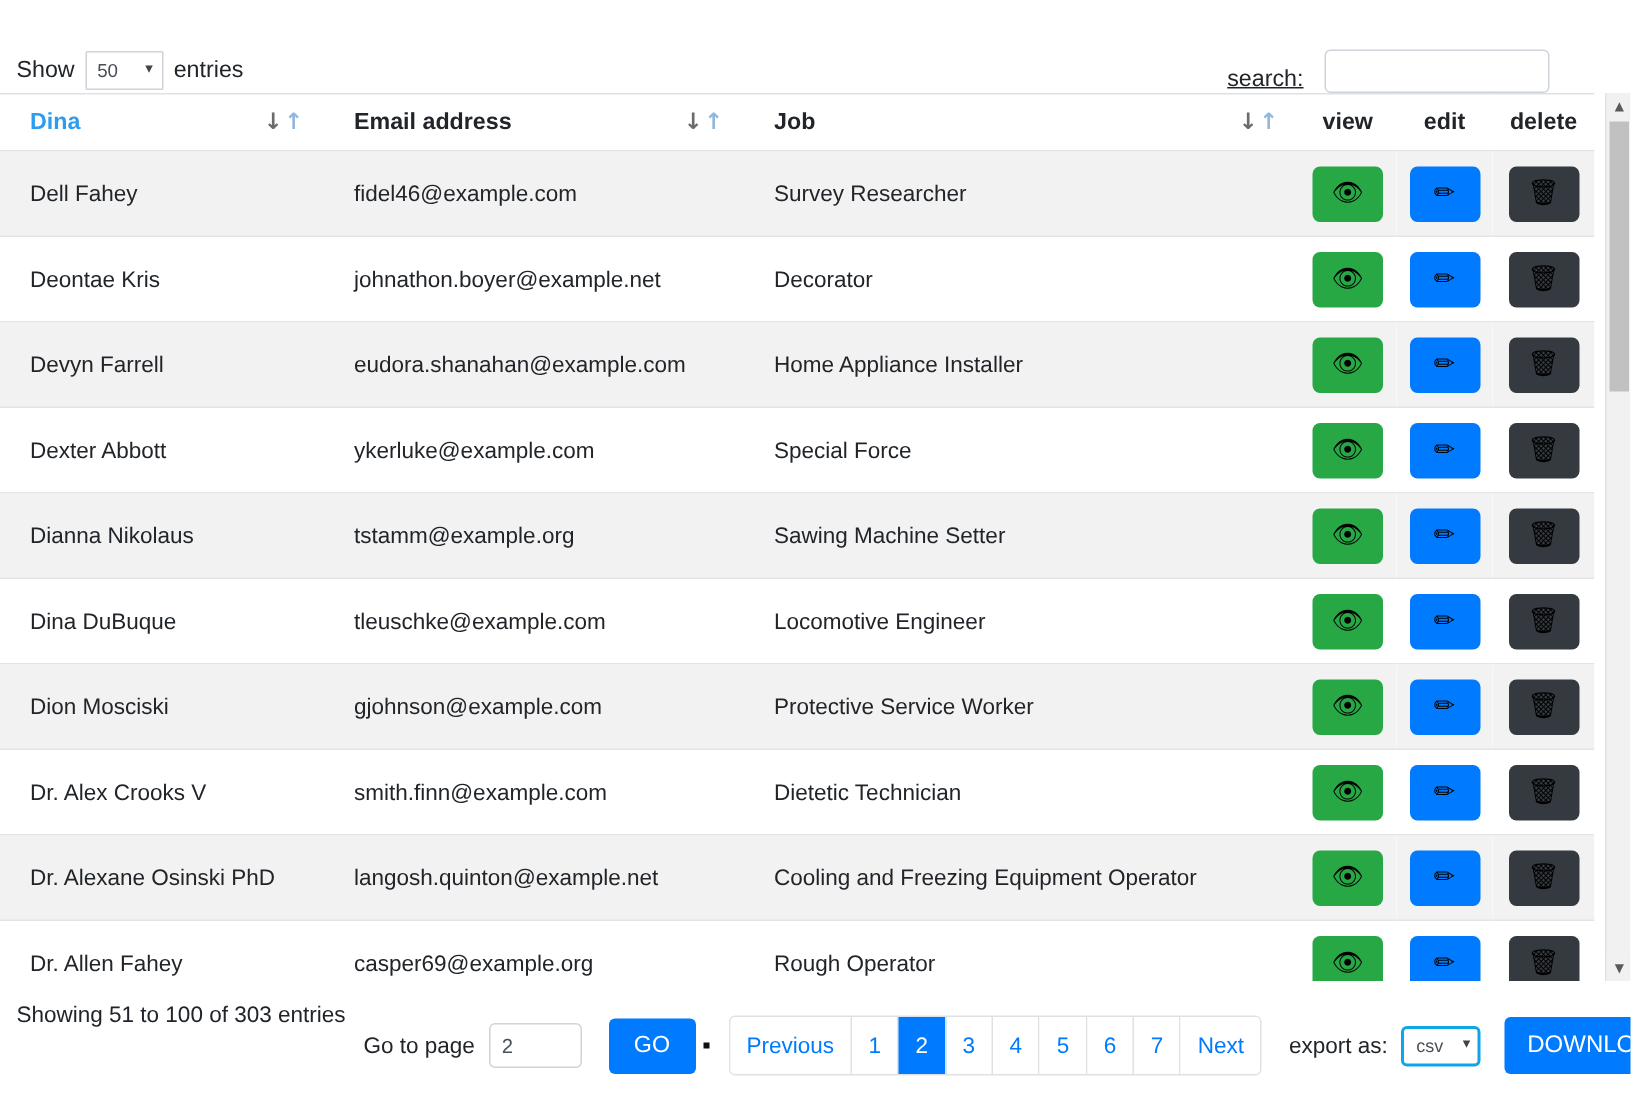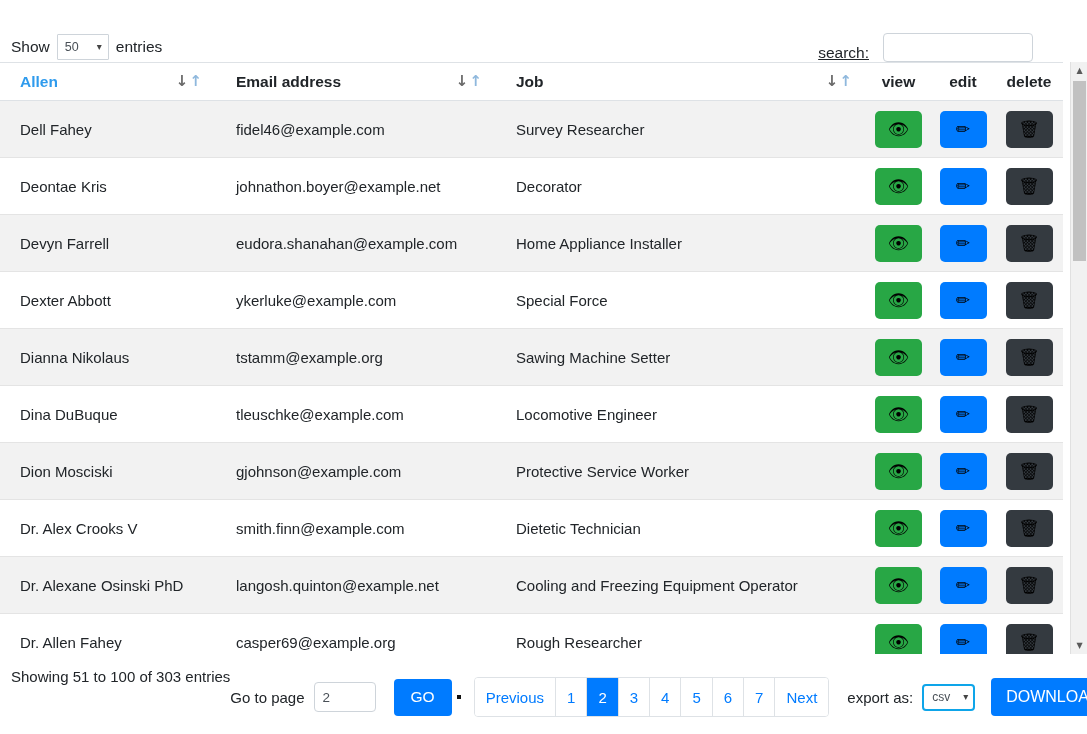--- a/index.html
+++ b/index.html
@@ -218,21 +218,21 @@
 
   
   .bottombar {
     position: absolute;
     left: 0; top: 654px;
     width: 1087px;
     height: 80px;
     display: flex;
     align-items: center;
     padding: 0 11px;
-    gap: 0;
+    gap: 12px;
     background: #fff;
   }
   .info-text {
     font-size: 15px;
     color: #212529;
     white-space: nowrap;
     margin-right: 0;
     align-self: flex-start;
     margin-top: 14px;
   }
@@ -372,21 +372,21 @@
           <col style="width:280px">
           <col style="width:370px">
           <col style="width:65px">
           <col style="width:64px">
           <col style="width:68px">
         </colgroup>
         <thead>
           <tr>
             <th class="th-name">
               <div class="hdr">
-                <span class="col-link">Allen</span>
+                <span class="col-link">Dina</span>
                 <span class="sort-arrows"><span class="dn">↓</span><span class="up">↑</span></span>
               </div>
             </th>
             <th>
               <div class="hdr">
                 <span>Email address</span>
                 <span class="sort-arrows"><span class="dn">↓</span><span class="up">↑</span></span>
               </div>
             </th>
             <th>
@@ -523,21 +523,21 @@
               <td class="cell-act"><button class="btn-act btn-edit">
                   <span>✏</span>
                 </button></td>
               <td class="cell-act"><button class="btn-act btn-delete">
                   <span>🗑</span>
                 </button></td>
             </tr>
             <tr class="even">
               <td>Dr. Allen Fahey</td>
               <td>casper69@example.org</td>
-              <td>Rough Researcher</td>
+              <td>Rough Operator</td>
               <td class="cell-act"><button class="btn-act btn-view">
                   <span>👁</span>
                 </button></td>
               <td class="cell-act"><button class="btn-act btn-edit">
                   <span>✏</span>
                 </button></td>
               <td class="cell-act"><button class="btn-act btn-delete">
                   <span>🗑</span>
                 </button></td>
             </tr>

